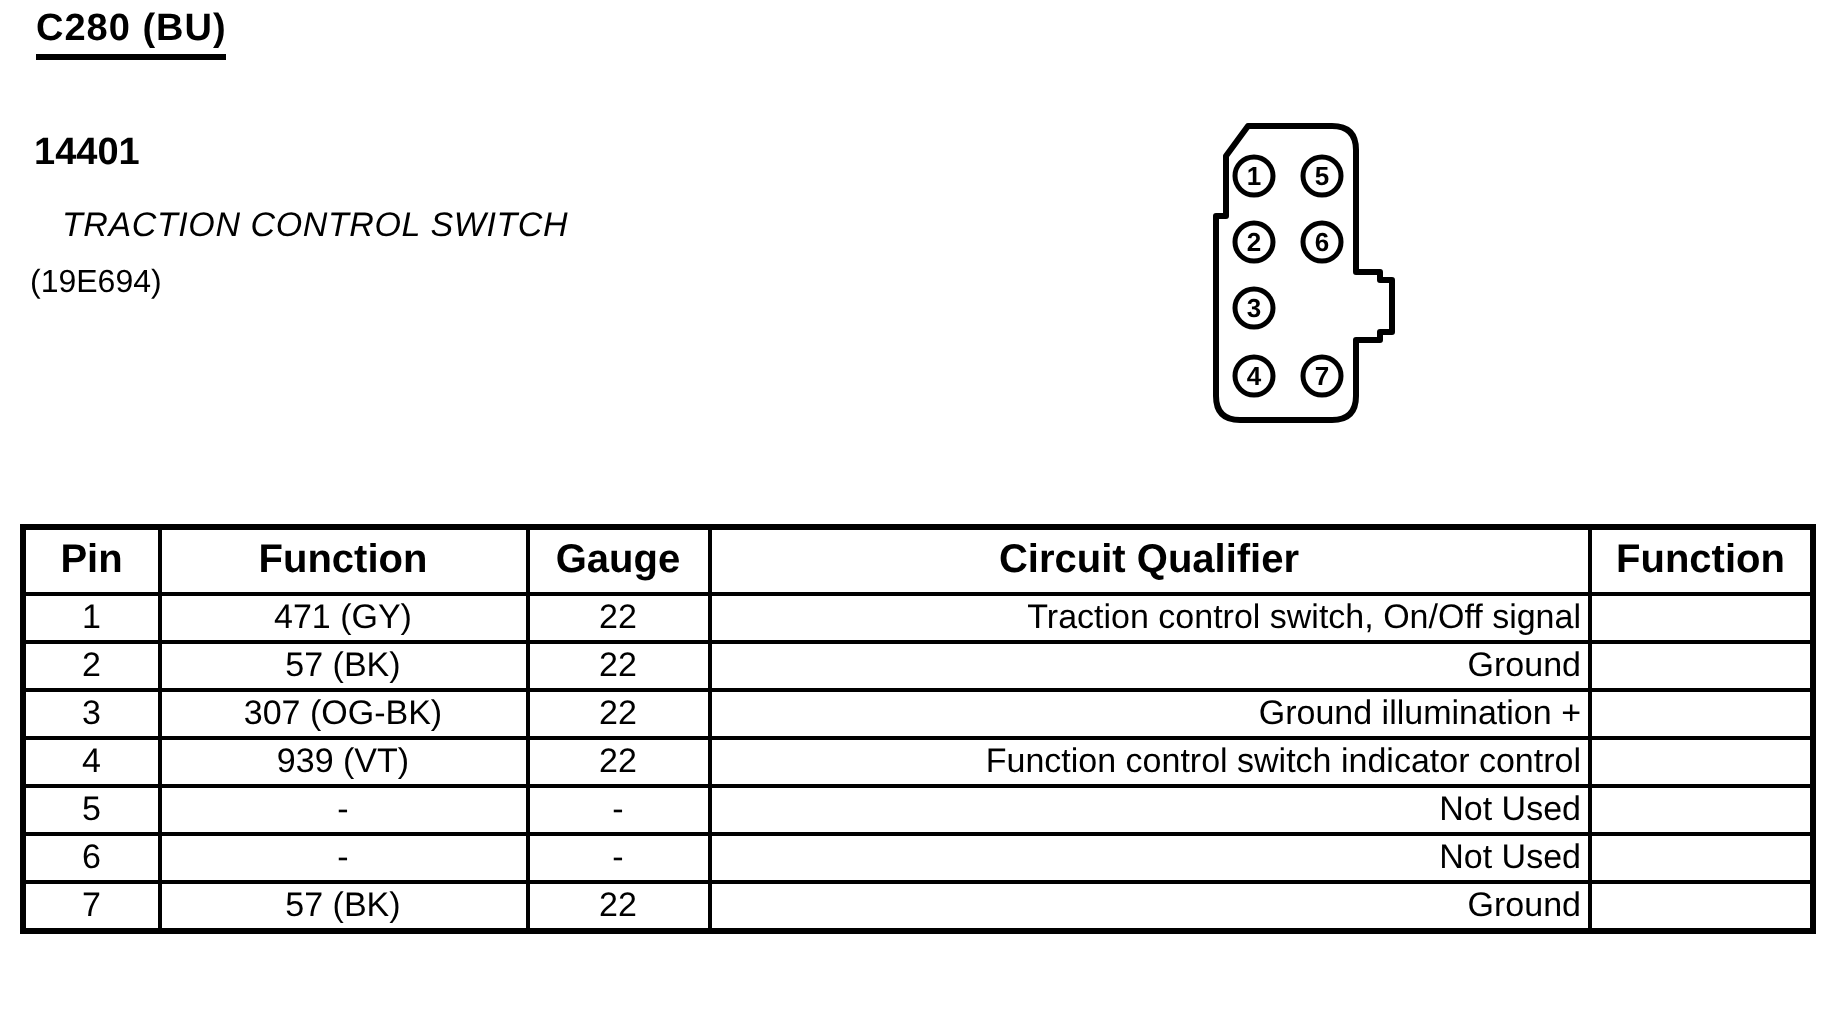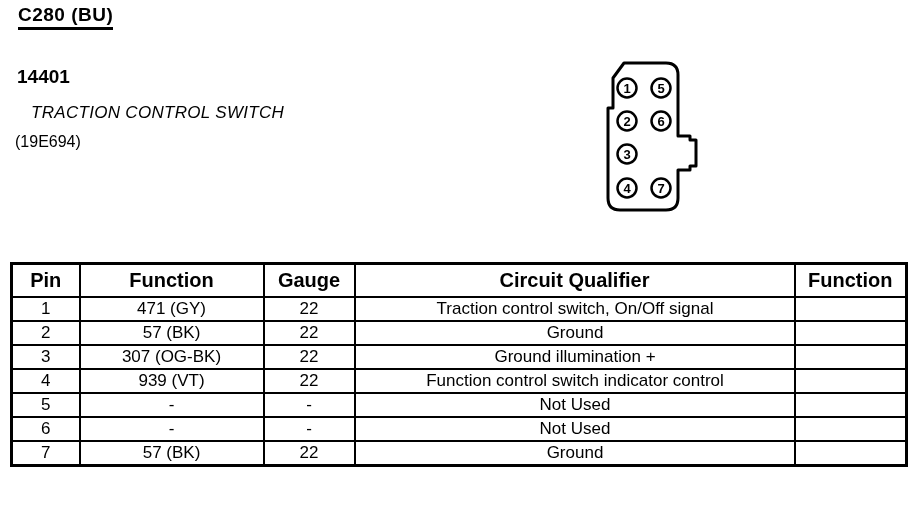--- a/index.html
+++ b/index.html
@@ -54,21 +54,21 @@
     text-align: center;
     padding: 0 2px;
   }
   table.pinout td {
     font-size: 17px;
     font-weight: 400;
     height: 22px;
     padding: 0 3px;
     text-align: center;
   }
-  table.pinout td.col-function { text-align: center; padding-left: 4px; }
+  table.pinout td.col-function { text-align: right; padding-left: 4px; }
   table.pinout td.col-qualifier { text-align: left; }
 </style>
 </head>
 <body>
 
 <div class="hdr-connector-id">
   <span class="u">C280 (BU)</span>
 </div>
 
 <div class="hdr-part-number">14401</div>

